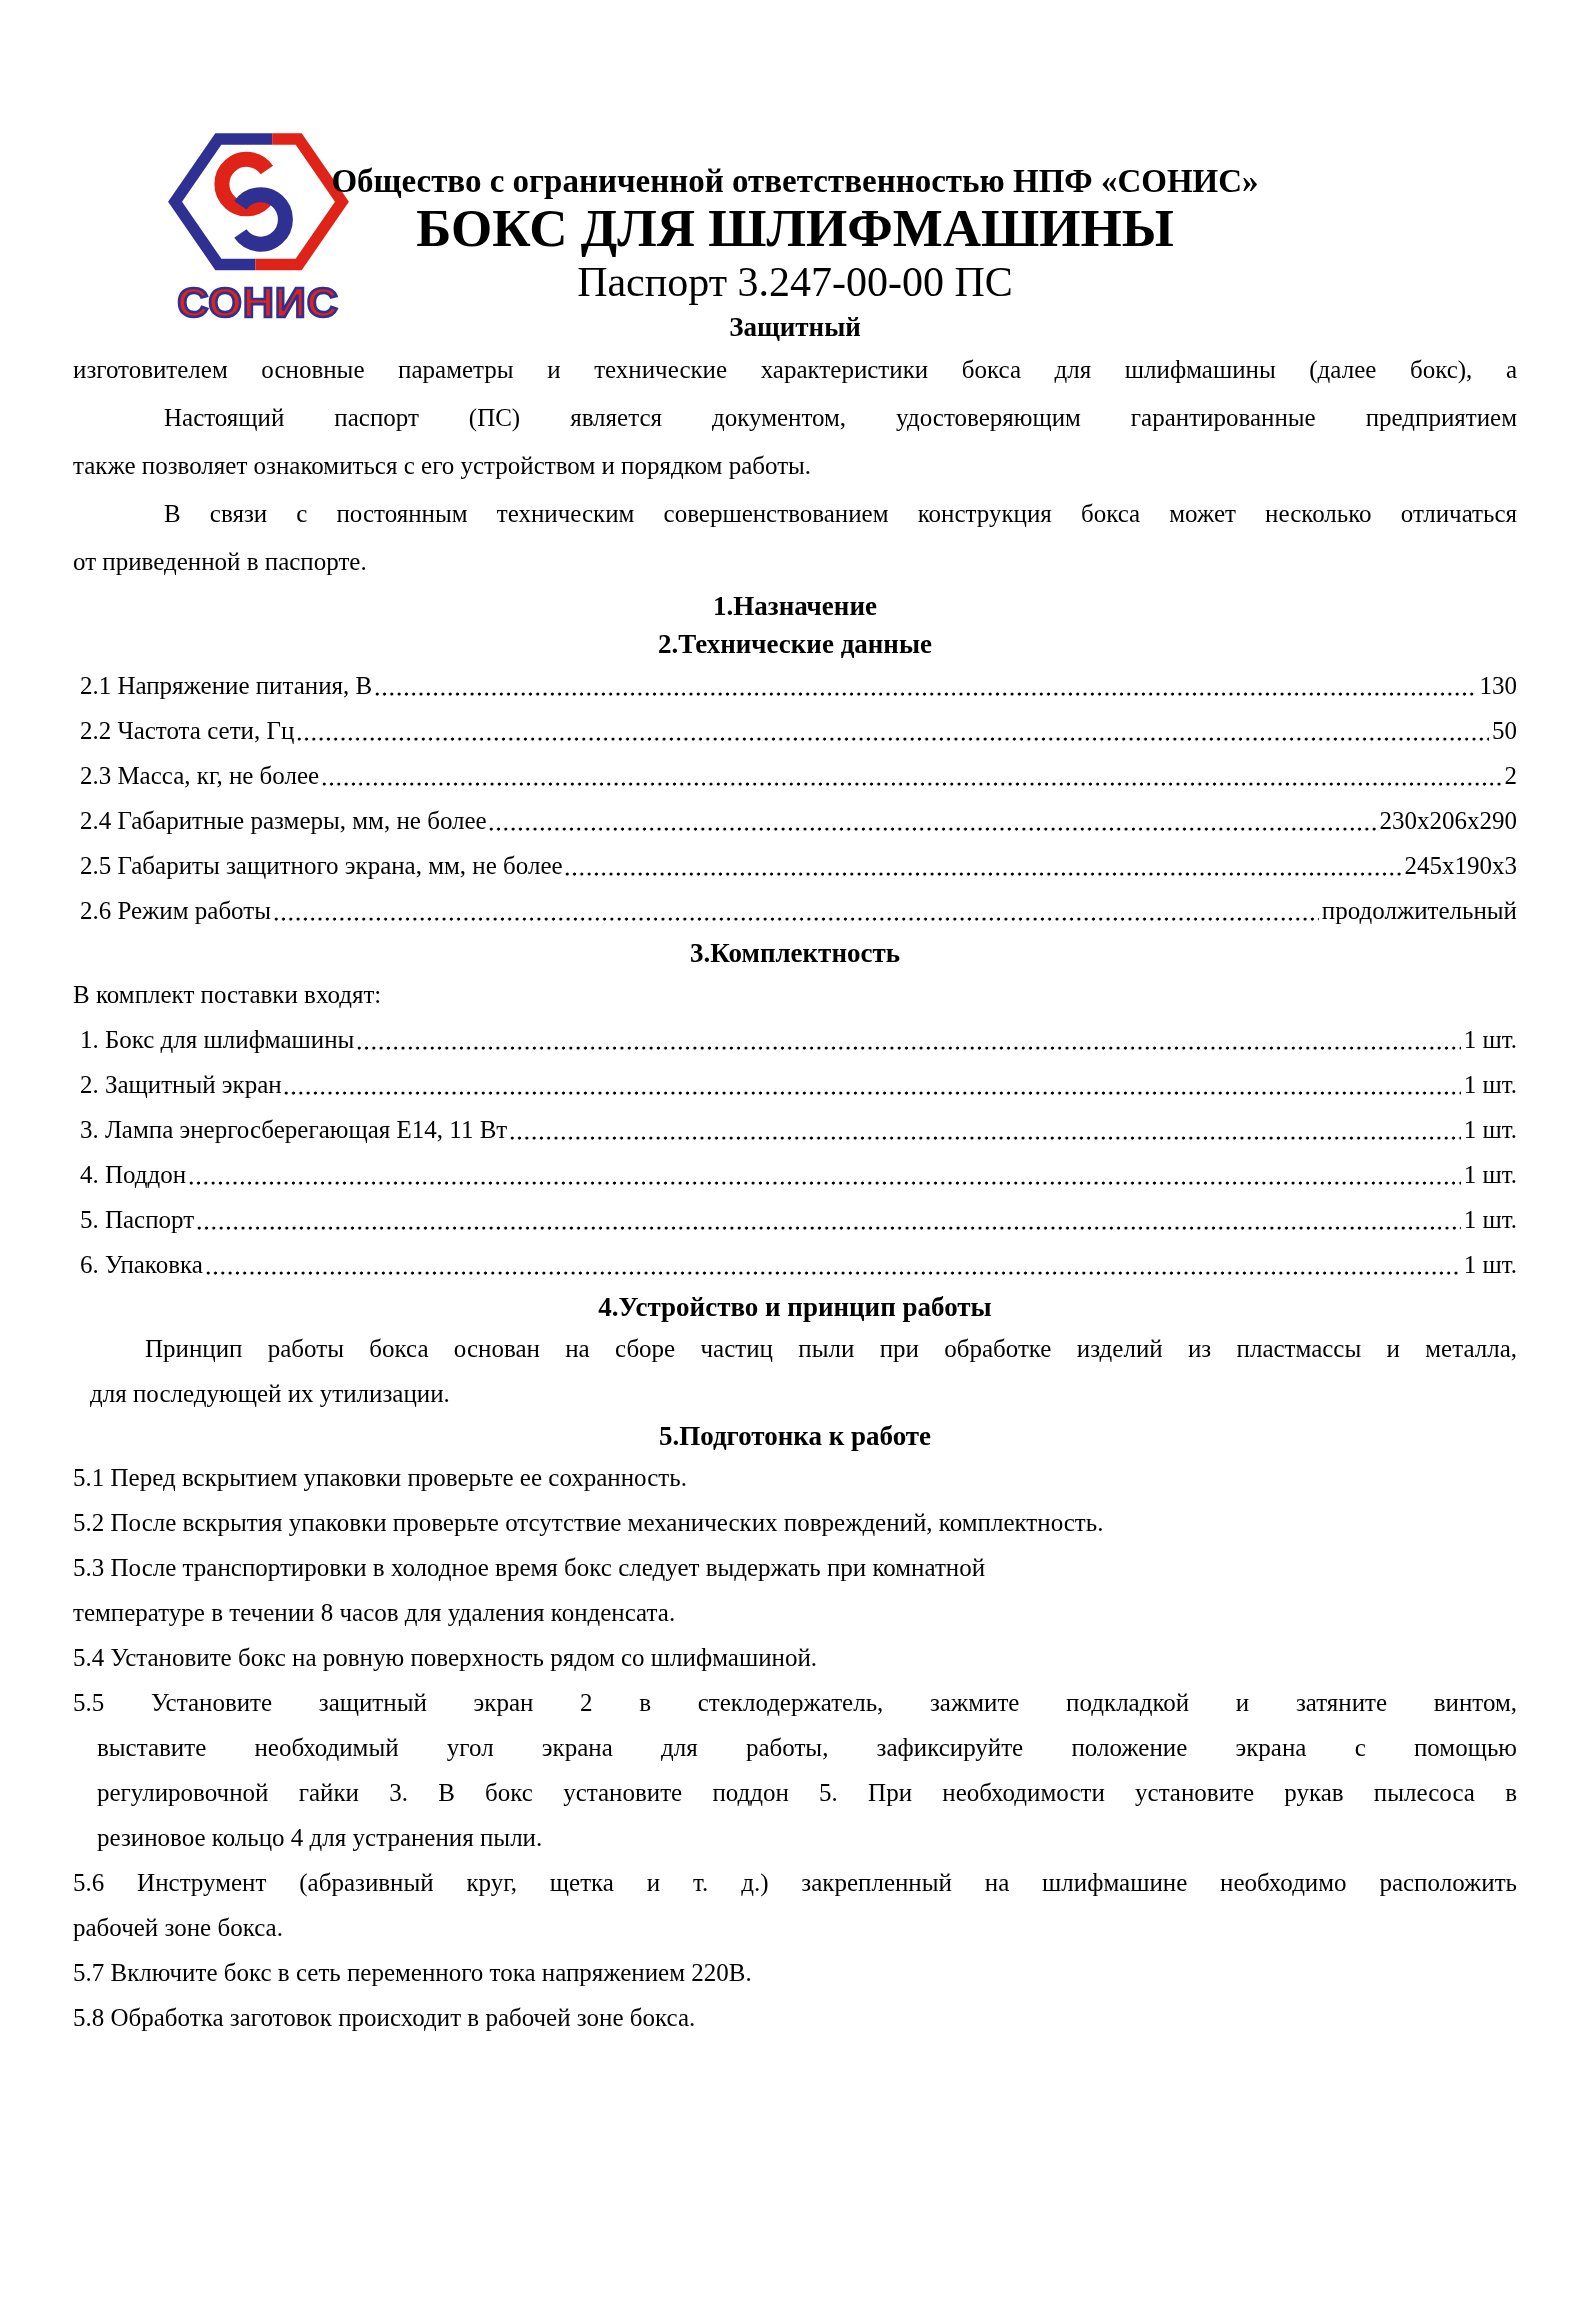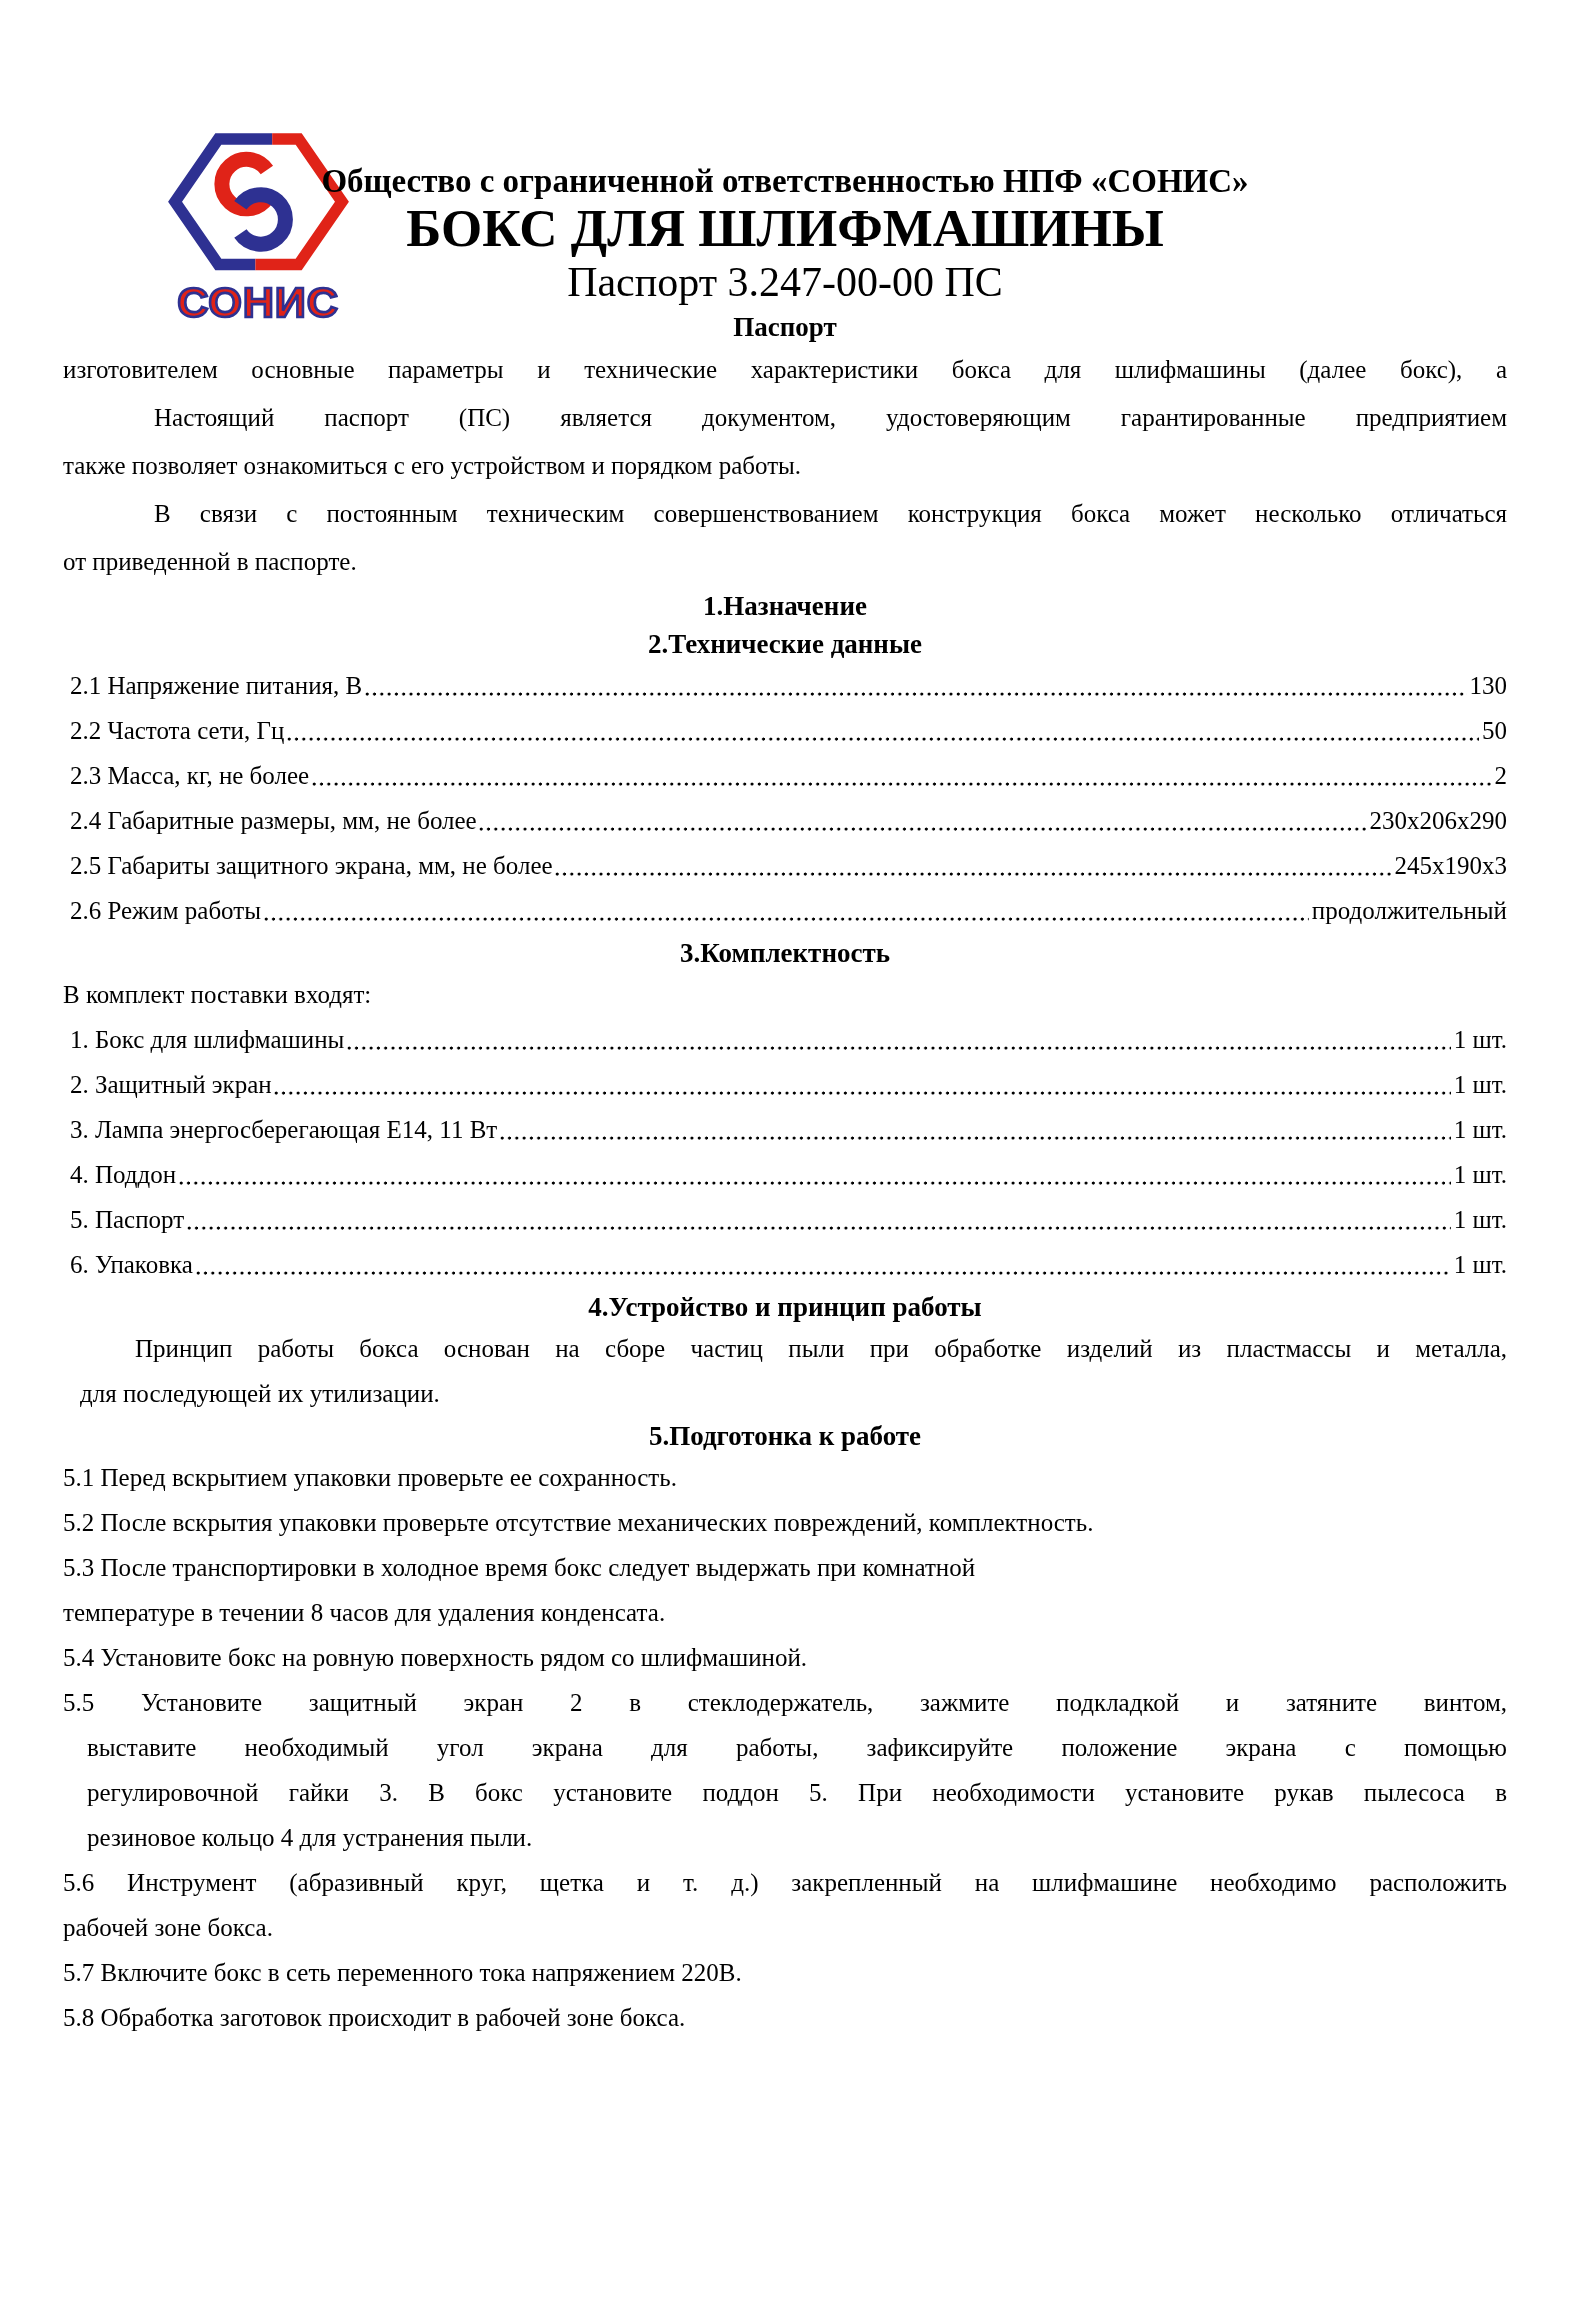--- a/index.html
+++ b/index.html
@@ -1,18 +1,18 @@
 <!DOCTYPE html>
 <html style="font-size:13.8px"><head>
 <meta charset="utf-8">
 <style>
   html,body{margin:0;padding:0;background:#777;}
   .page{position:relative;width:1576px;height:2319px;background:#ffffff;overflow:hidden;
         font-family:"Liberation Serif","DejaVu Serif",serif;color:#000;}
-  .content{position:absolute;left:63px;top:0;width:1444px;}
+  .content{position:absolute;left:73px;top:0;width:1444px;}
   .company{margin-top:162px;font-size:33px;font-weight:bold;text-align:center;line-height:38px;}
   .doc-title{font-size:53px;font-weight:bold;text-align:center;line-height:57px;}
   .doc-subtitle{font-size:42px;text-align:center;line-height:50px;}
   .h{font-size:27px;font-weight:bold;text-align:center;line-height:34px;margin:3.4px 0 1.7px 0;}
   .bl{font-size:25px;line-height:48px;}
   .il{font-size:25px;line-height:45px;}
   .jl{text-align:justify;text-align-last:justify;}
   .ti105{text-indent:91px;}
   .pad28{padding-left:24px;}
   .dev{margin-left:17px;}
@@ -42,21 +42,21 @@
     </g>
     <text x="102" y="212" text-anchor="middle" font-family="Liberation Sans, sans-serif" font-size="49" font-weight="bold" stroke-width="3" letter-spacing="1" stroke="#2e3192" fill="#e02318">СОНИС</text>
   </svg>
 
   <div class="content">
 
     <div class="company">Общество с ограниченной ответственностью НПФ «СОНИС»</div>
     <div class="doc-title">БОКС ДЛЯ ШЛИФМАШИНЫ</div>
     <div class="doc-subtitle">Паспорт 3.247-00-00 ПС</div>
 
-    <div class="h">Паспорт</div>
+    <div class="h">Защитный</div>
     <div>
       <div class="bl jl">изготовителем основные параметры и технические характеристики бокса для шлифмашины (далее бокс), а</div>
       <div class="bl jl ti105">Настоящий паспорт (ПС) является документом, удостоверяющим гарантированные предприятием</div>
       <div class="bl">также позволяет ознакомиться с его устройством и порядком работы.</div>
     </div>
     <div>
       <div class="bl jl ti105">В связи с постоянным техническим совершенствованием конструкция бокса может несколько отличаться</div>
       <div class="bl">от приведенной в паспорте.</div>
     </div>
 

